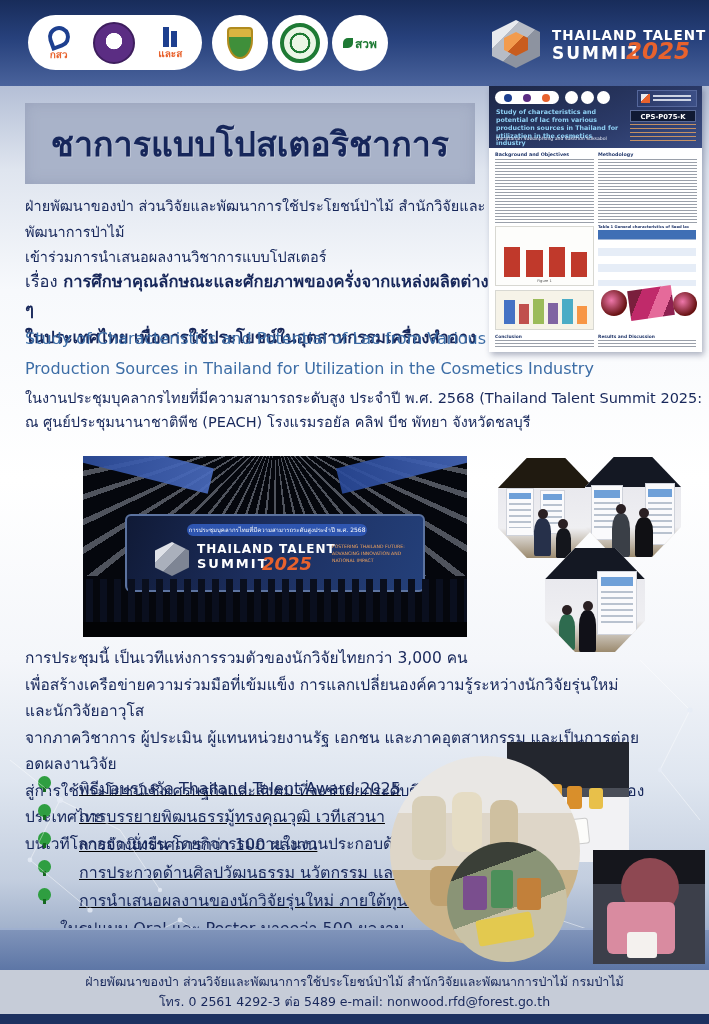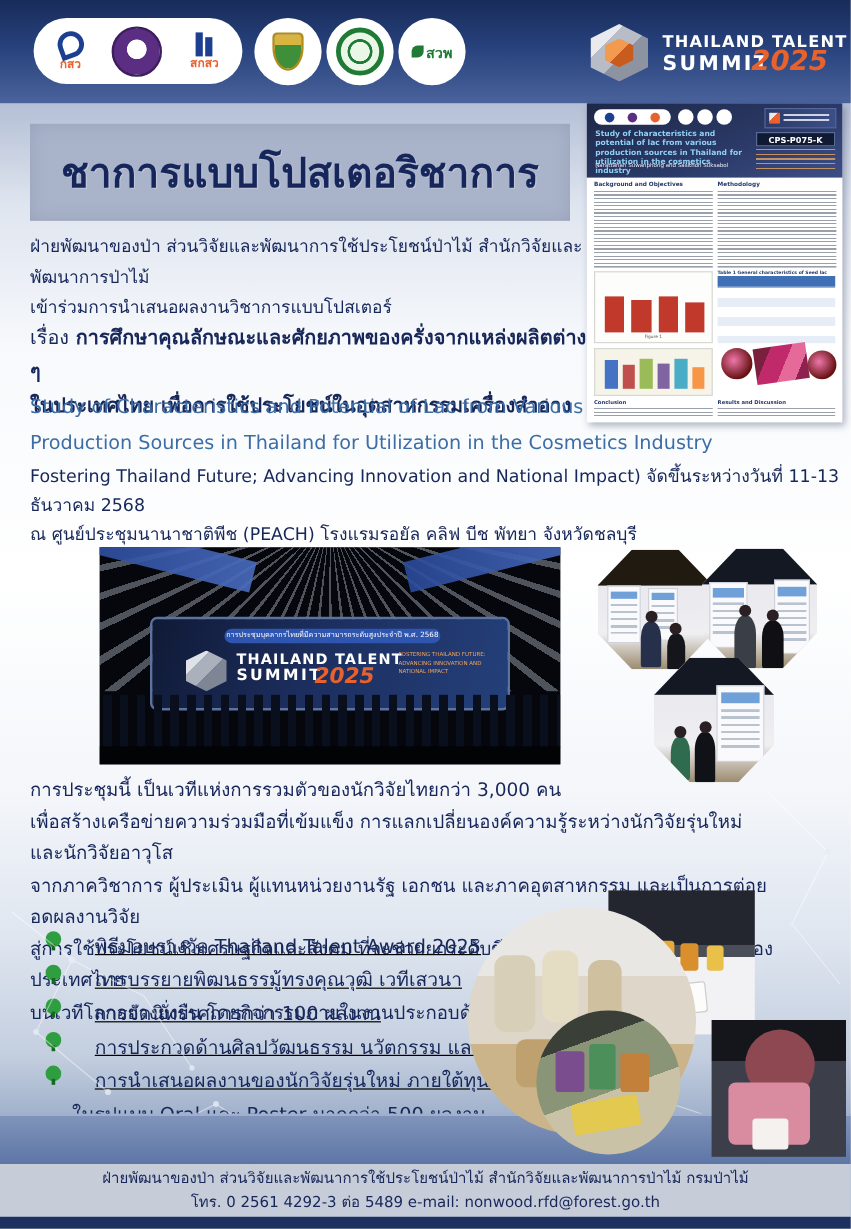--- a/index.html
+++ b/index.html
@@ -152,21 +152,21 @@
 
 <div id="header" class="abs">
   <div class="pill abs">
     <div class="minilogo">
       <div class="swirl"></div>
       <span class="orgtxt">กสว</span>
     </div>
     <div class="sealP"></div>
     <div class="minilogo">
       <div class="plus"></div>
-      <span class="orgtxt">สกสว</span>
+      <span class="orgtxt">และส</span>
     </div>
   </div>
   <div class="circlogo abs" style="left:212px">
       <div class="shield"></div>
     </div>
   <div class="circlogo abs" style="left:272px">
       <div class="greenseal"></div>
     </div>
   <div class="circlogo abs" style="left:332px">
       <span class="svp"><i class="leafdot"></i><span>สวพ</span></span>
@@ -253,21 +253,21 @@
   <div><span class="pre">เรื่อง</span> <span>การศึกษาคุณลักษณะและศักยภาพของครั่งจากแหล่งผลิตต่าง ๆ</span></div>
   <div>ในประเทศไทย เพื่อการใช้ประโยชน์ในอุตสาหกรรมเครื่องสำอาง</div>
 </div>
 
 <div id="topicEn" class="abs">
   <div>Study of Characteristics and Potential of Lac from Various</div>
   <div>Production Sources in Thailand for Utilization in the Cosmetics Industry</div>
 </div>
 
 <div id="eventP" class="abs para">
-  <div>Fostering Thailand Future; Advancing Innovation and National Impact) จัดขึ้นระหว่างวันที่ 11-13 ธันวาคม 2568</div>
+  <div>ในงานประชุมบุคลากรไทยที่มีความสามารถระดับสูง ประจำปี พ.ศ. 2568 (Thailand Talent Summit 2025:</div>
   <div>ณ ศูนย์ประชุมนานาชาติพีช (PEACH) โรงแรมรอยัล คลิฟ บีช พัทยา จังหวัดชลบุรี</div>
 </div>
 
 <div id="stage" class="abs photo">
   <div class="rays"></div>
   <div class="truss trussL"></div>
   <div class="truss trussR"></div>
   <div id="screen">
     <div class="bannerbar">การประชุมบุคลากรไทยที่มีความสามารถระดับสูงประจำปี พ.ศ. 2568</div>
     <div class="scube"></div>

